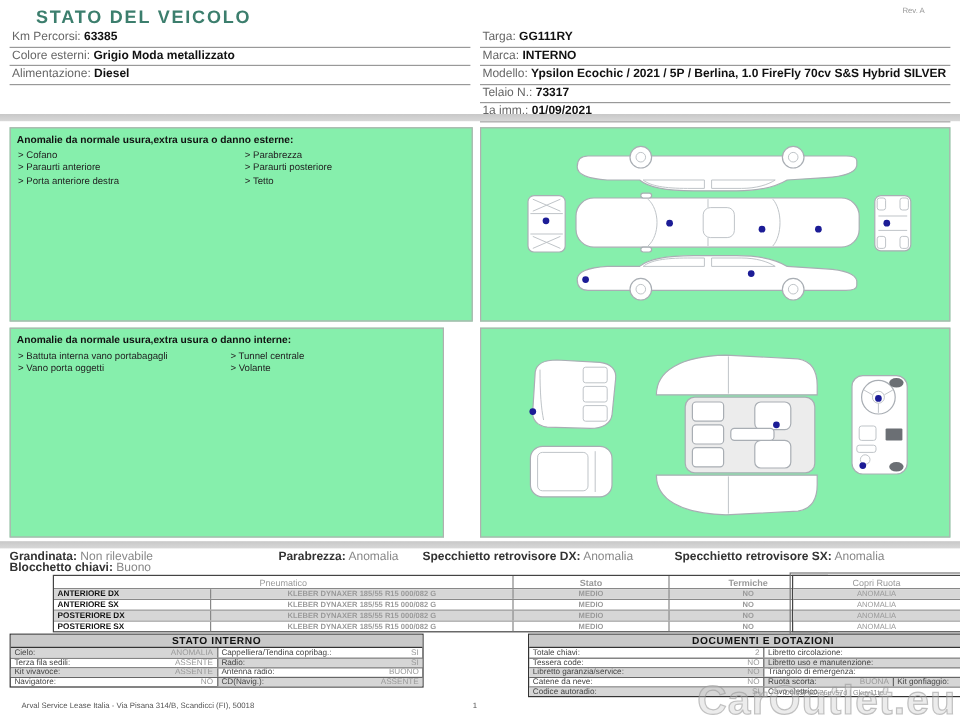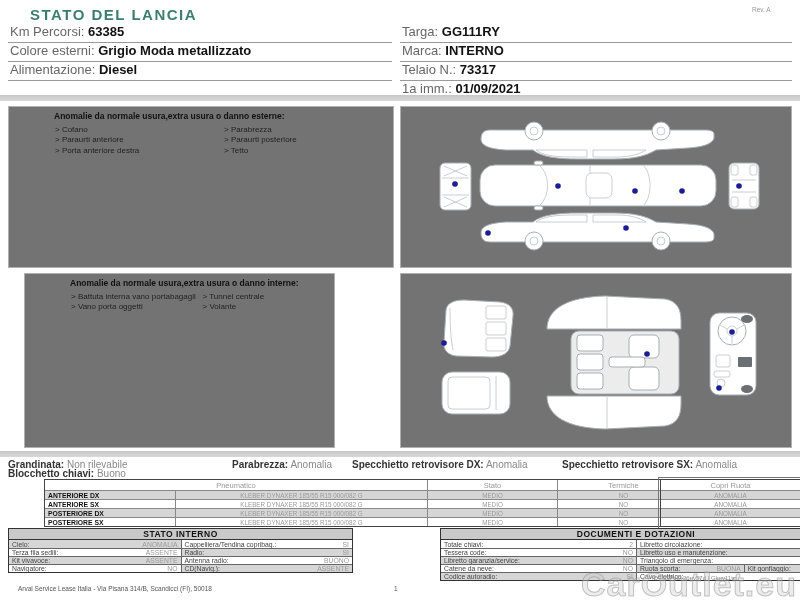--- a/index.html
+++ b/index.html
@@ -5,35 +5,35 @@
   * { margin:0; padding:0; box-sizing:border-box; }
   html,body { background:#e9e9e9; }
   .page {
     position:relative; width:800px; height:600px; background:#fff;
     font-family:"Liberation Sans", sans-serif; overflow:hidden; margin:0 auto;
   }
   
   .title { position:absolute; left:30px; top:6px; font-size:15px; font-weight:bold;
            letter-spacing:1.5px; color:var(--title-green,#3c7e6d); }
   .rev   { position:absolute; left:752px; top:6px; font-size:6.5px; color:#999; }
-  .info  { position:absolute; font-size:13px; }
+  .info  { position:absolute; font-size:10px; }
   .info-left  { left:8px;   top:24px; width:384px; }
   .info-right { left:400px; top:24px; width:392px; }
   .irow { border-bottom:1px solid #999; padding:1px 2px 2px; min-height:11px; line-height:1.15; }
   .lbl { color:#666; }
   .val { color:#111; font-weight:bold; }
   
   .band { position:absolute; left:0; width:800px; height:6px;
           background:linear-gradient(var(--band-grey,#c8c8c8), #d8d8d8); }
   .band1 { top:95px; } .band2 { top:451px; }
   
-  .panel { position:absolute; border:1px solid #b0b0b0; background:#737373;padding-left:40px; }
+  .panel { position:absolute; border:1px solid #b0b0b0; background:#86efac; }
   .pl1 { left:8px; top:106px; width:386px; height:162px; }
   .pr1 { left:400px; top:106px; width:392px; height:162px; }
-  .pl2 { left:8px; top:273px; width:311px; height:175px;margin-left:16px; }
+  .pl2 { left:8px; top:273px; width:362px; height:175px; }
   .pr2 { left:400px; top:273px; width:392px; height:175px; }
   .ptitle { font-size:8.5px; font-weight:bold; color:#111; padding:4px 4px 2px 5px; }
   .pcols { display:flex; padding:2px 0 0 6px; }
   .pcol { width:190px; font-size:8px; color:#222; line-height:1.3; }
   .pcol div { max-width:168px; }
   
   svg { display:block; }
   .diag { stroke:#a9aeb4; fill:#fff; stroke-width:1; }
   .diag-thin { stroke:#bcc1c6; fill:none; stroke-width:0.8; }
   .diag-fill { stroke:#a9aeb4; fill:#ececec; stroke-width:1; }
@@ -47,21 +47,21 @@
   .tmain { left:8px;  width:646px;margin-left:36px; }
   .tcopri{ left:660px; width:141px; outline:1px solid #777; outline-offset:1px; }
   .trow { display:grid; height:9px; }
   .trow.th { height:10px; }
   .trow + .trow { border-top:1px solid #888; }
   .tmain .th   { grid-template-columns:382px 130px 1fr; }
   .tmain .tb   { grid-template-columns:130px 252px 130px 1fr; }
   .tcopri .trow{ grid-template-columns:1fr; }
   .tc { display:flex; align-items:center; justify-content:center; overflow:hidden;
         white-space:nowrap; color:#9a9a9a; }
-  .trow .tc + .tc { border-left:1px solid #888; }
+  .trow .tc + .tc { border-left:1px solid #888;font-weight:bold; }
   .th .tc { color:#999; font-size:7.5px; }
   .tc.pos { justify-content:flex-start; padding-left:3px; color:#111; font-weight:bold; font-size:6.8px; }
   .sh { background:var(--shade-grey,#d6d6d6); }
   
   .btable { position:absolute; top:528px; border:1px solid #333; font-size:6.8px; background:#fff; }
   .bleft  { left:8px; width:345px; }
   .bright { left:400px; width:392px;margin-left:40px; }
   .bhead { height:11px; background:var(--header-bar-grey,#c9c9c9); border-bottom:1px solid #333;
            display:flex; align-items:center; justify-content:center;
            font-weight:bold; font-size:8.5px; color:#111; letter-spacing:0.5px; }
@@ -82,21 +82,21 @@
   .wmark { position:absolute; right:3px; bottom:-4px; font-size:34px; font-weight:bold;
            color:rgba(200,200,200,0.35); -webkit-text-stroke:1px rgba(150,150,150,0.55);
            letter-spacing:1px; pointer-events:none; }
   .wid { position:absolute; left:652px; top:575px; font-size:6px; color:#8a8a8a; }
 </style>
 </head>
 <body>
 
 <div class="page">
 
-  <div class="title">STATO DEL LANCIA</div>
+  <div class="title">STATO DEL VEICOLO</div>
   <div class="rev">Rev. A</div>
 
   <div class="info info-left">
     <div class="irow">
       <span class="lbl">Km Percorsi:</span>
       <span class="val">63385</span>
     </div>
     <div class="irow">
       <span class="lbl">Colore esterni:</span>
       <span class="val">Grigio Moda metallizzato</span>
@@ -108,20 +108,24 @@
   </div>
 
   <div class="info info-right">
     <div class="irow">
       <span class="lbl">Targa:</span>
       <span class="val">GG111RY</span>
     </div>
     <div class="irow">
       <span class="lbl">Marca:</span>
       <span class="val">INTERNO</span>
+    </div>
+    <div class="irow">
+      <span class="lbl">Modello:</span>
+      <span class="val">Ypsilon Ecochic / 2021 / 5P / Berlina, 1.0 FireFly 70cv S&amp;S Hybrid SILVER</span>
     </div>
     <div class="irow">
       <span class="lbl">Telaio N.:</span>
       <span class="val">73317</span>
     </div>
     <div class="irow">
       <span class="lbl">1a imm.:</span>
       <span class="val">01/09/2021</span>
     </div>
   </div>

